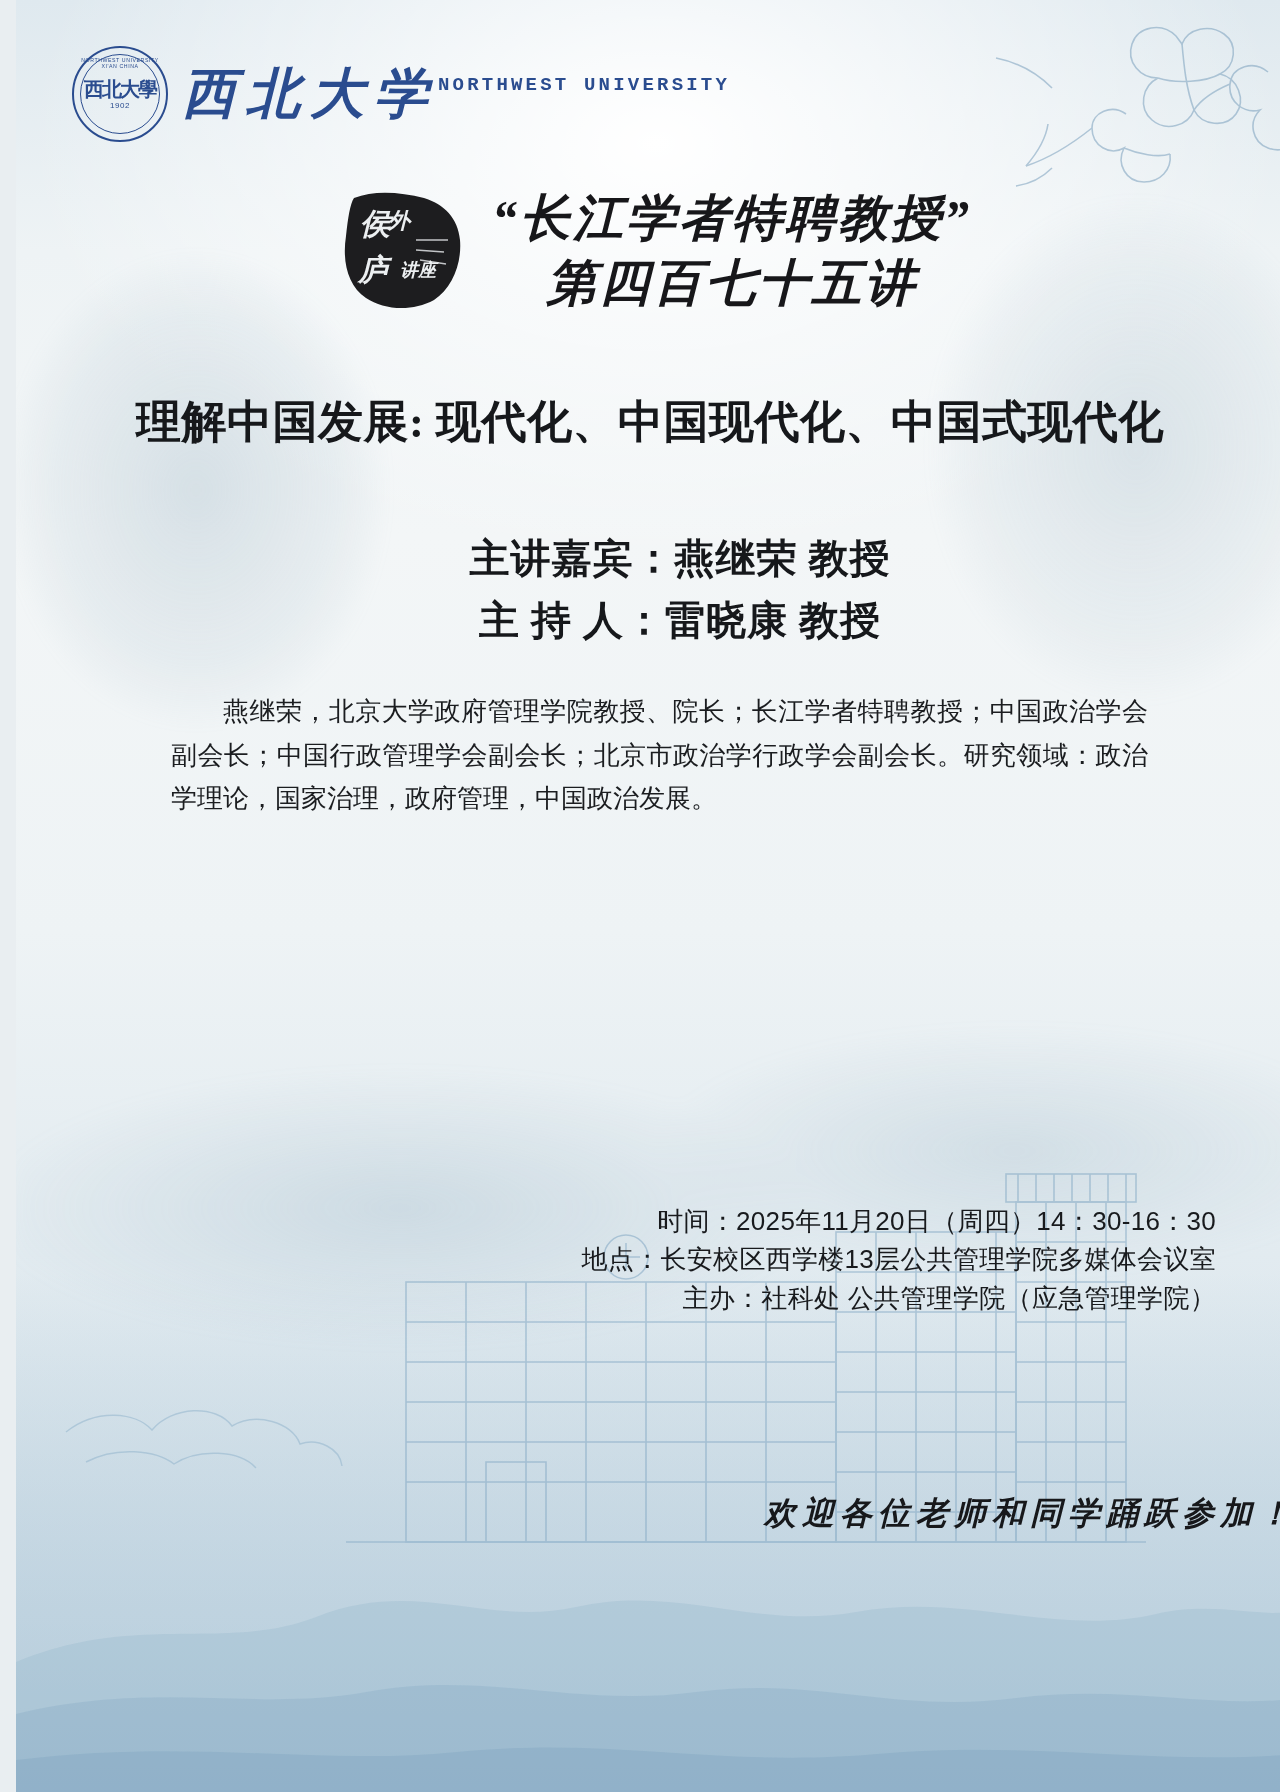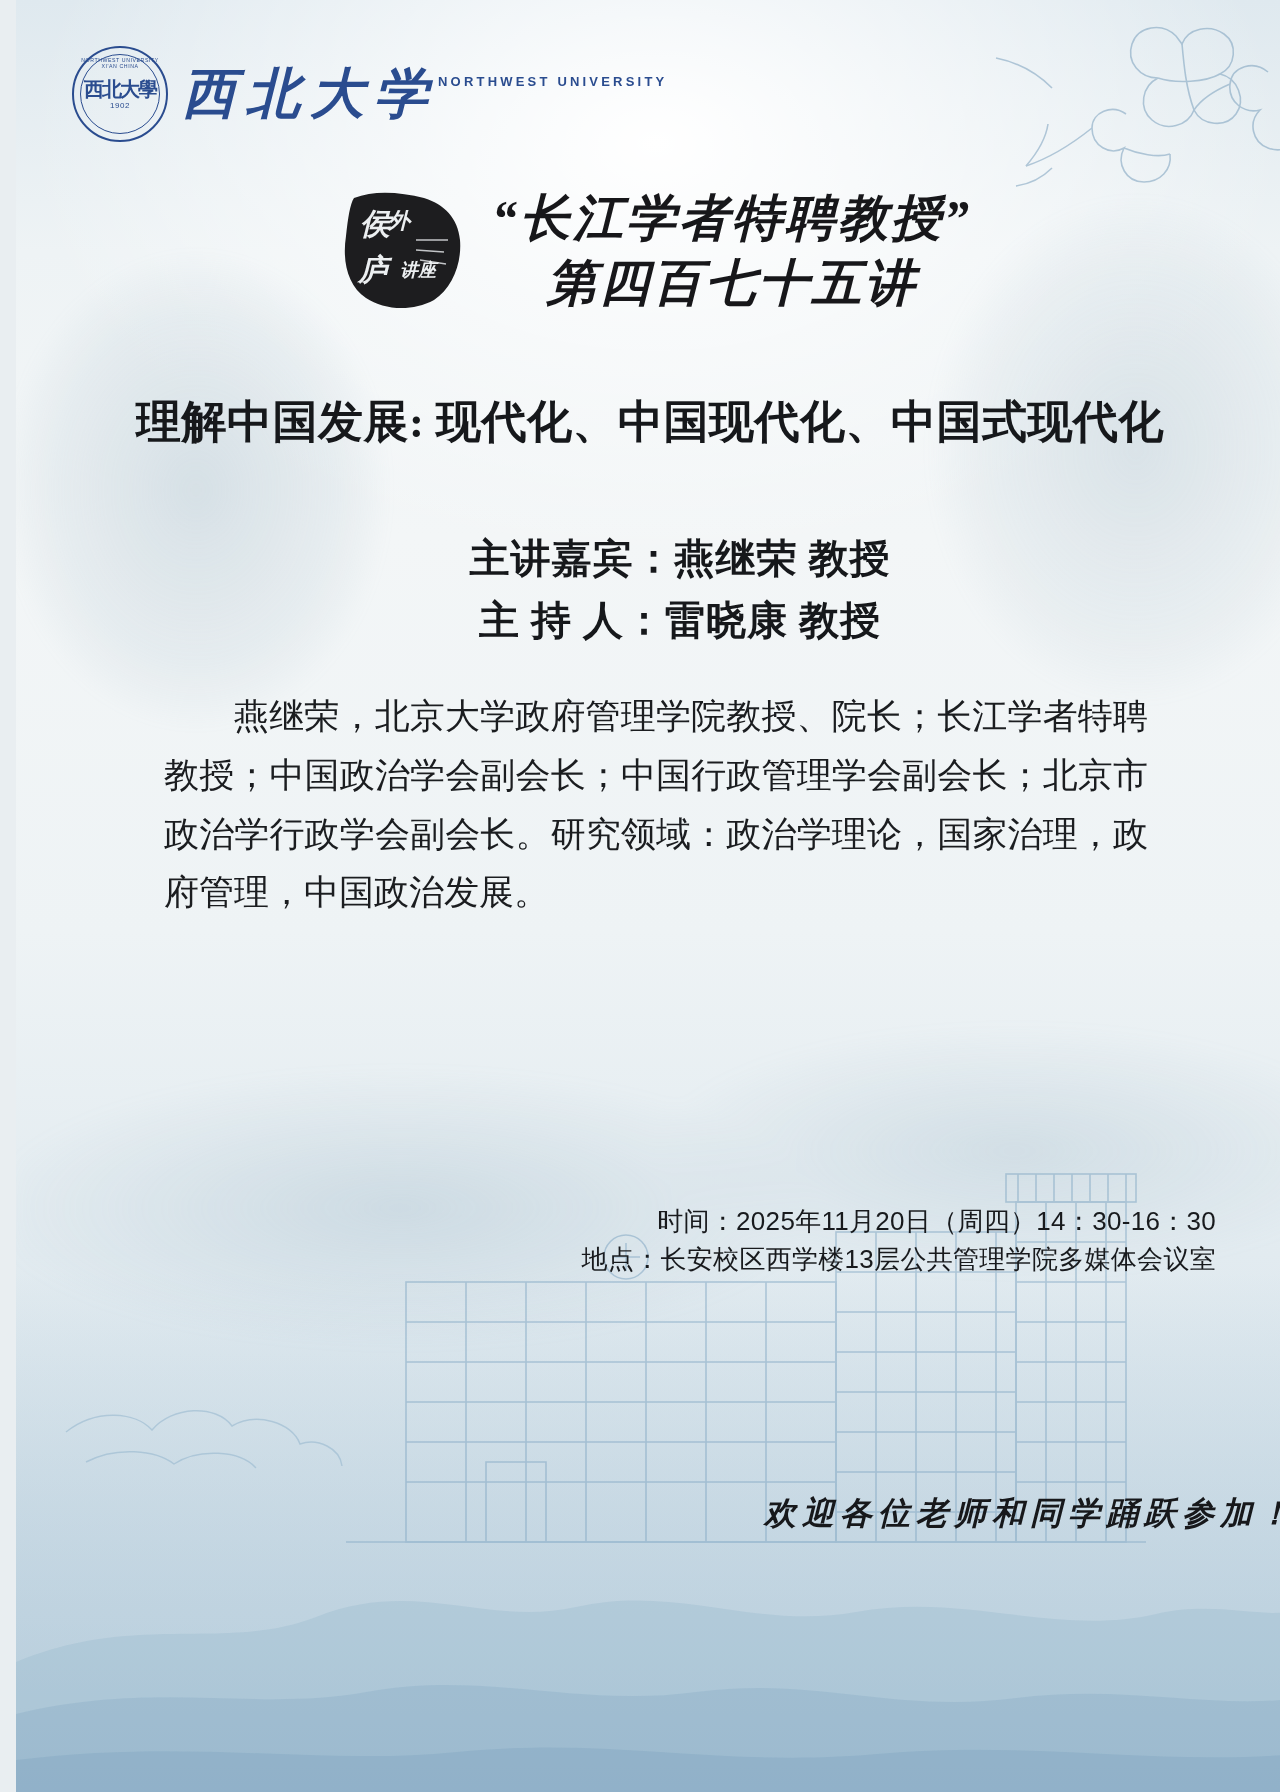--- a/index.html
+++ b/index.html
@@ -121,25 +121,26 @@
   .logo-cn {
     font-family: "Liberation Serif", serif;
     font-size: 54px;
     font-weight: bold;
     color: #2a4c8f;
     letter-spacing: 10px;
     line-height: 1;
     font-style: italic;
   }
   .logo-en {
-    font-size: 13px;
+    font-size: 19px;
     color: #2a4c8f;
     letter-spacing: 3.2px;
     margin-top: 7px;
     font-weight: bold;
+    font-family: Liberation Mono, monospace;
   }
 
   
   .magnolia {
     position: absolute;
     right: 0;
     top: 18px;
     width: 420px;
     height: 220px;
     opacity: 0.55;
@@ -201,29 +202,29 @@
   .people .row {
     font-size: 40px;
     line-height: 1.55;
     letter-spacing: 1px;
     white-space: nowrap;
     padding-left: 48px;
   }
 
   .bio {
     position: absolute;
-    left: 148px;
+    left: 155px;
     right: 148px;
     top: 690px;
-    font-size: 35px;
+    font-size: 26px;
     line-height: 1.68;
     color: #1b1d20;
     text-align: justify;
     text-indent: 2em;
-    font-family: Liberation Mono, monospace;
+    font-family: Liberation Sans, sans-serif;
   }
 
   
   .building {
     position: absolute;
     left: 330px;
     bottom: 210px;
     width: 800px;
     height: 420px;
     opacity: 0.55;
@@ -363,17 +364,18 @@
   <svg class="cloud-left" viewBox="0 0 300 180">
     <g fill="none" stroke="#8fb2cb" stroke-width="1.5">
       <path d="M10,120 C40,96 80,100 96,118 C116,94 160,92 176,114 C200,100 236,110 244,132 C262,126 284,136 286,154"></path>
       <path d="M30,150 C60,134 100,138 118,152 C142,136 184,138 200,156"></path>
     </g>
   </svg>
 
   <div class="info">
     <div>时间：2025年11月20日（周四）14：30-16：30</div>
     <div>地点：长安校区西学楼13层公共管理学院多媒体会议室</div>
+    <div>主办：社科处  公共管理学院（应急管理学院）</div>
   </div>
 
   <div class="welcome">欢迎各位老师和同学踊跃参加！</div>
 
 </div>
 
 </body></html>

